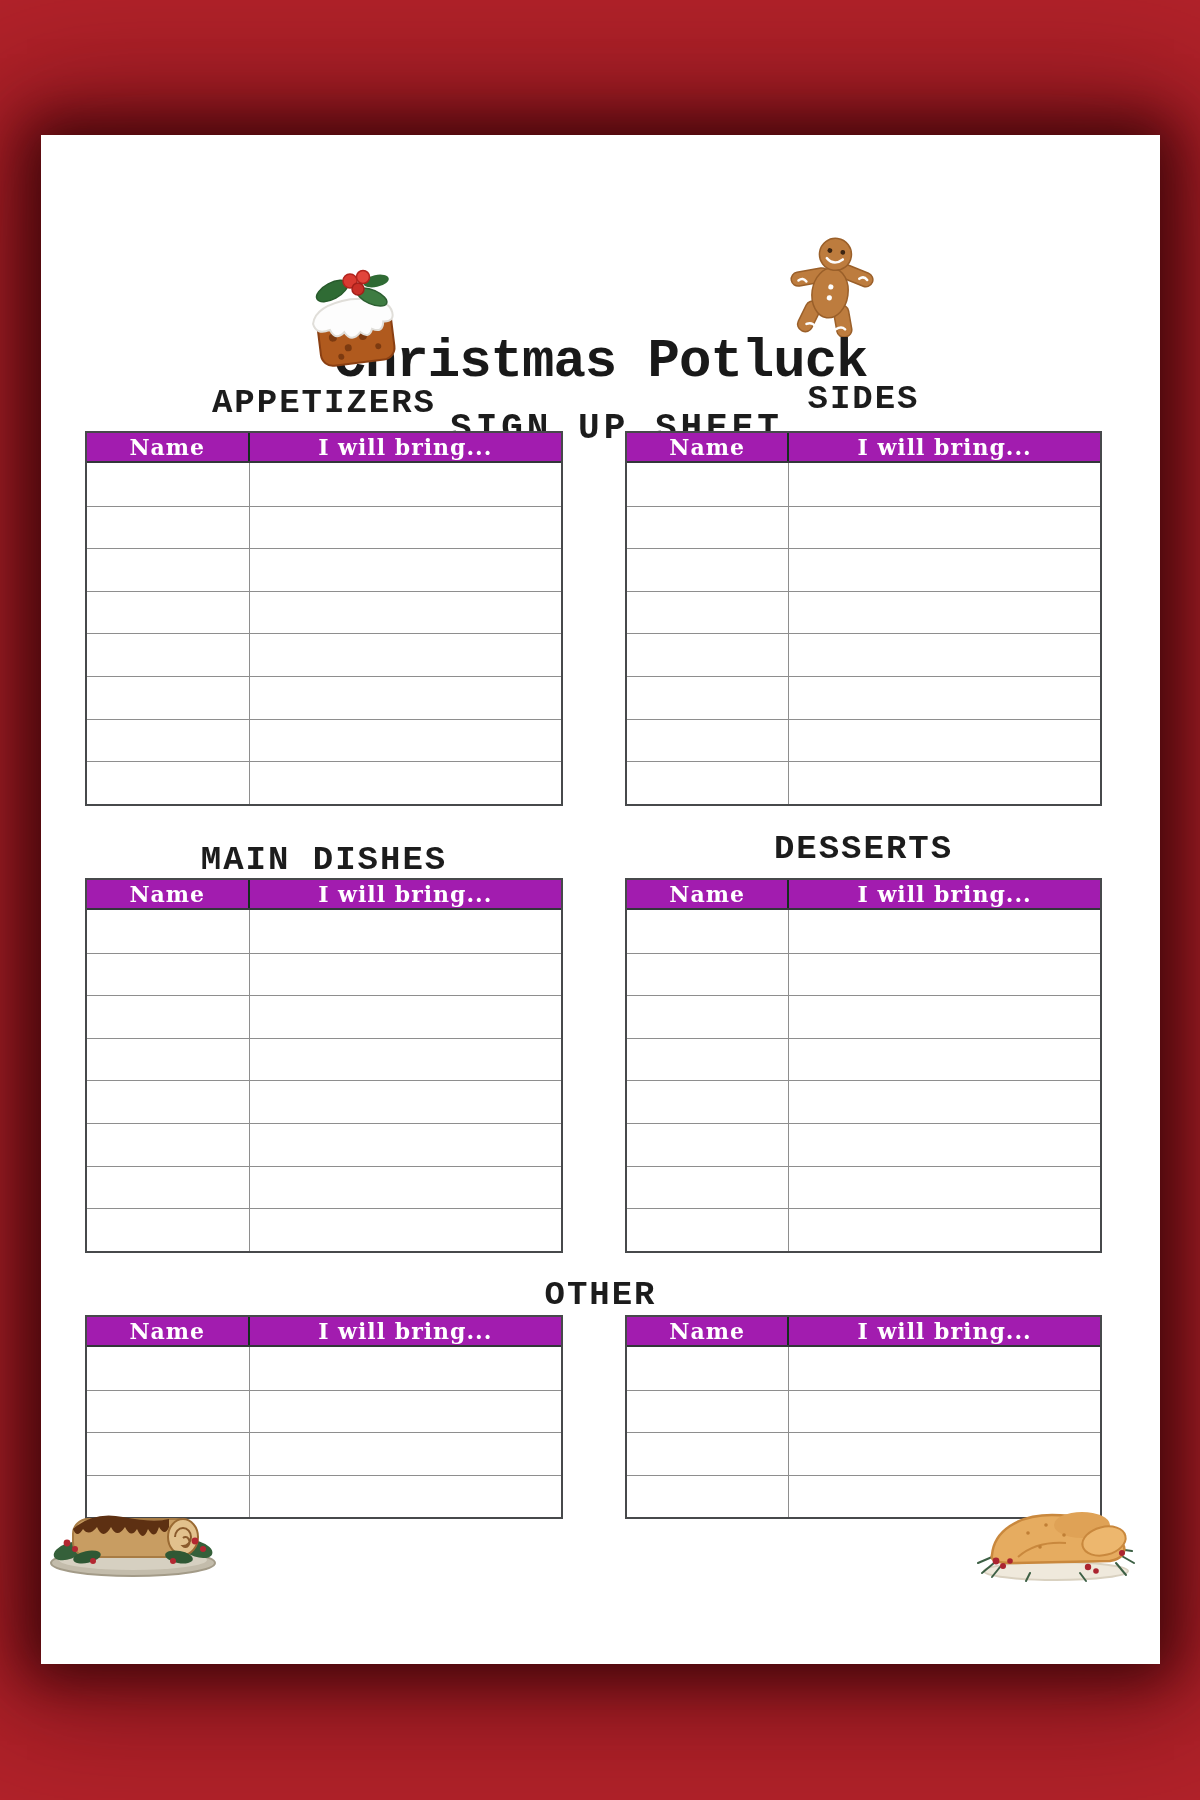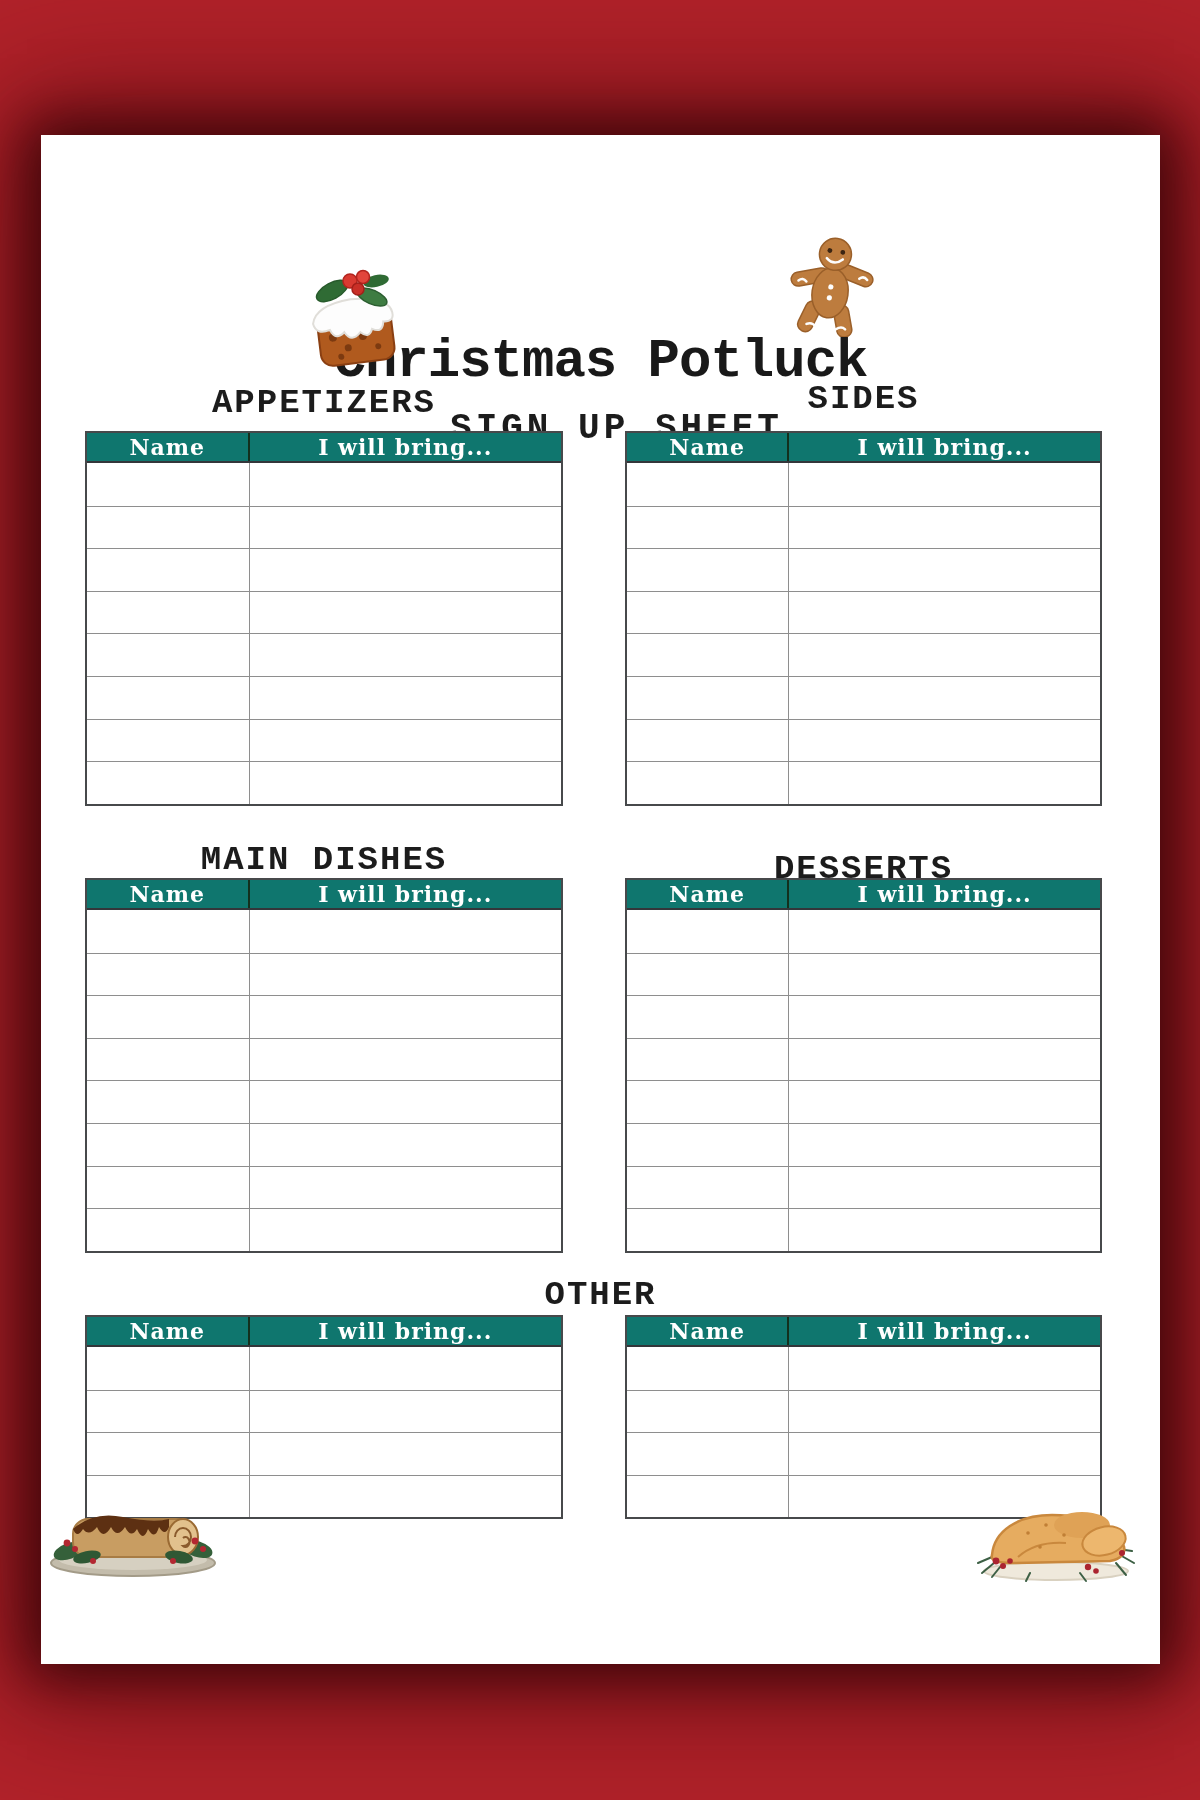--- a/index.html
+++ b/index.html
@@ -37,21 +37,21 @@
     color:#1c1c1c;white-space:nowrap;
   }
   .ptable{
     position:absolute;
     background:#fff;
     border:2px solid #47494b;
     box-sizing:border-box;
   }
   .thead{
     display:flex;height:28px;
-    background:#0f766e;
+    background:#a21caf;
     border-bottom:2px solid #33363a;
   }
   .th{
     color:#ffffff;
     font-family:"DejaVu Serif","Liberation Serif",serif;
     font-weight:700;font-size:22px;letter-spacing:1px;
     display:flex;align-items:center;justify-content:center;
     box-sizing:border-box;
   }
   .th-name{width:34.3%;border-right:2px solid #13301d;}
@@ -234,21 +234,21 @@
           <div class="cell cell-name"></div>
           <div class="cell cell-bring"></div>
         </div>
         <div class="prow">
           <div class="cell cell-name"></div>
           <div class="cell cell-bring"></div>
         </div>
       </div>
   </div>
 
-  <div class="sec-title" id="h-desserts" style="left:584px;top:712px;width:477px;">DESSERTS</div>
+  <div class="sec-title" id="h-desserts" style="left:584px;top:692px;width:477px;">DESSERTS</div>
   <div class="ptable" id="t-desserts" style="top:743px;">
     <div class="thead">
       <div class="th th-name">Name</div>
       <div class="th th-bring">I will bring...</div>
     </div>
     <div>
         <div class="prow">
           <div class="cell cell-name"></div>
           <div class="cell cell-bring"></div>
         </div>

